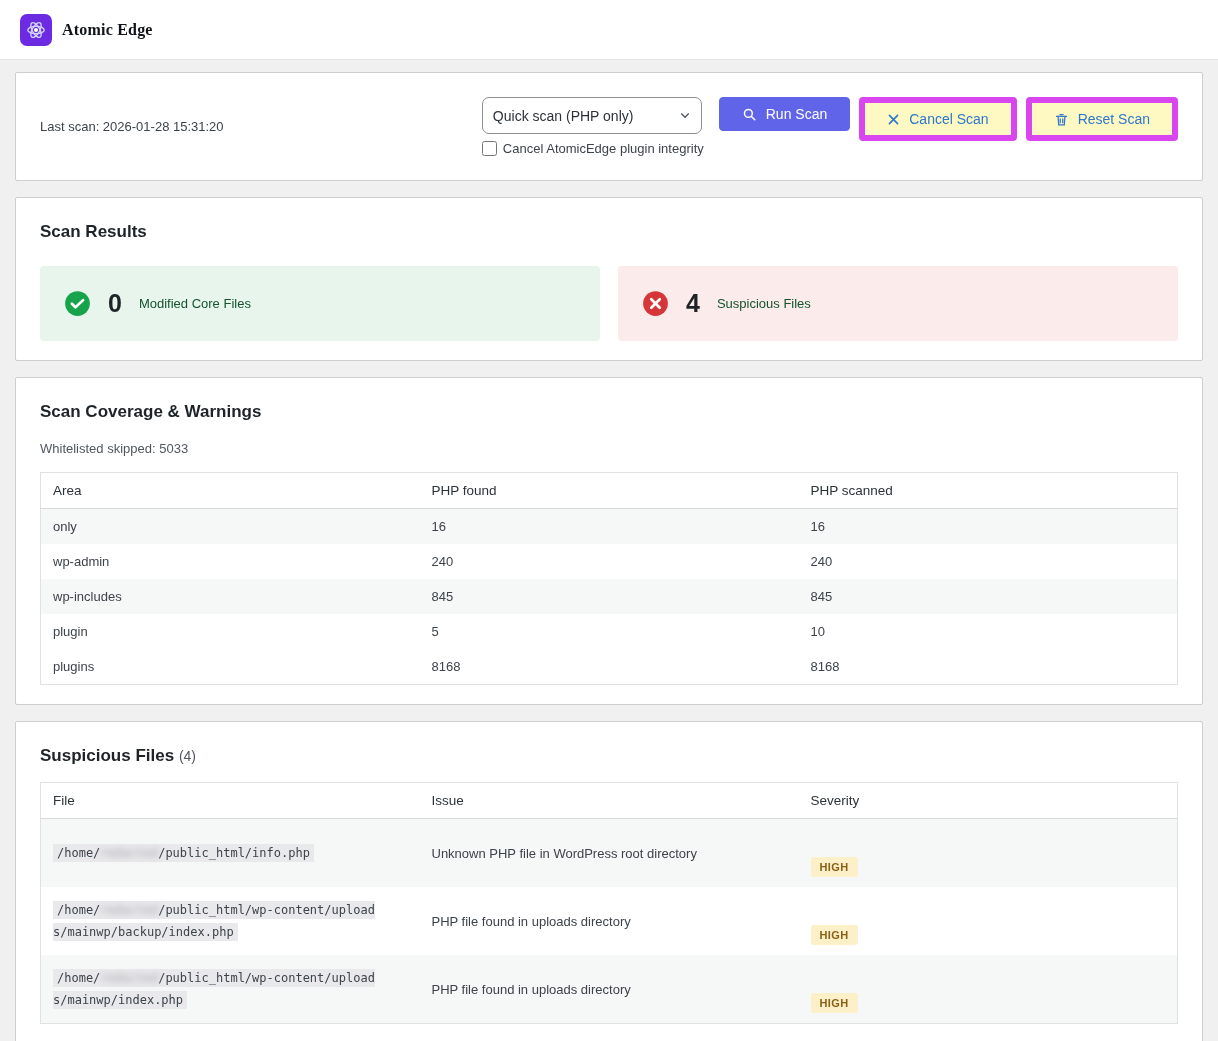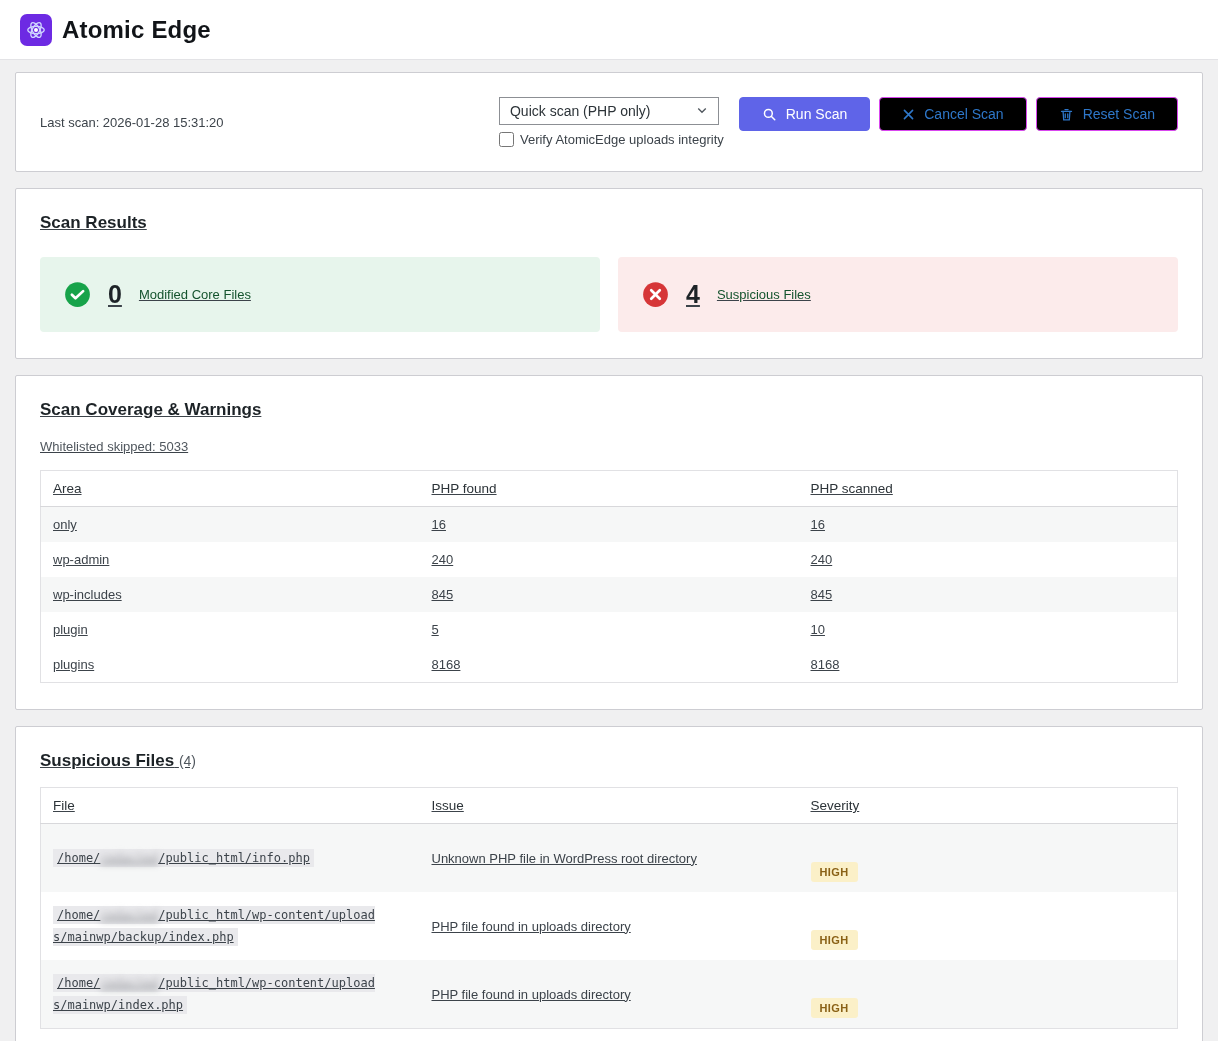--- a/index.html
+++ b/index.html
@@ -22,24 +22,25 @@
     gap: 10px;
   }
   .logo-box {
     width: 32px; height: 32px;
     border-radius: 7px;
     background: #6d2ae3;
     display: flex; align-items: center; justify-content: center;
     flex: 0 0 auto;
   }
   .app-title {
-    font-size: 24px;
+    font-size: 16px;
     font-weight: 700;
     color: #111418;
     letter-spacing: .2px;
+    font-family: Liberation Serif, serif;
   }
 
   main { padding: 12px 15px 0 15px; }
 
   .panel {
     background: #ffffff;
     border: 1px solid #cdcdd2;
     border-radius: 2px;
     margin-bottom: 16px;
   }
@@ -54,23 +55,23 @@
   }
   .last-scan { font-size: 13px; color: #3c434a; }
 
   .controls-right {
     display: flex;
     align-items: flex-start;
     gap: 9px;
   }
   .select-col { display: flex; flex-direction: column; gap: 7px; margin-right: 6px; }
   .fake-select {
-    width: 220px; height: 28px;
+    width: 220px; height: 37px;
     border: 1px solid #8c8f94;
-    border-radius: 0;
+    border-radius: 7px;
     background: #ffffff;
     display: flex; align-items: center; justify-content: space-between;
     padding: 0 10px;
     font-size: 14px;
     color: #2c3338;
     cursor: pointer;
   }
   .chev { font-size: 11px; color: #50575e; }
   .check-row { display: flex; align-items: center; gap: 6px; font-size: 13px; color: #3c434a; cursor: pointer; }
   .check-row input { width: 15px; height: 15px; margin: 0; accent-color: #5f64e8; }
@@ -85,27 +86,27 @@
     gap: 9px;
     cursor: pointer;
     font-family: "Liberation Sans", sans-serif;
   }
   .btn-primary {
     background: #5f64e8;
     border: 1px solid #5f64e8;
     color: #ffffff;
   }
   .btn-outline {
-    background: #000000;
-    border: 1px solid #d946ef;
+    background: #fef9c3;
+    border: 6px solid #d946ef;
     color: #2e77c9;
   }
 
   
-  .panel-inner { padding: 24px 24px 26px 24px; text-decoration: underline; }
+  .panel-inner { padding: 24px 24px 19px 24px; }
   .panel-title {
     font-size: 17px;
     font-weight: 700;
     color: #1d2327;
   }
   .panel-title .count { font-weight: 400; color: #50575e; font-size: 14px; }
   .panel-sub { margin-top: 19px; font-size: 13px; color: #50575e; }
 
   
   .cards-row { display: flex; gap: 18px; margin-top: 24px; }
@@ -197,21 +198,21 @@
         <div class="fake-select">
           <span>Quick scan (PHP only)</span>
           <span class="chev">
             <svg width="12" height="12" viewBox="0 0 16 16">
                 <path d="M3 6l5 5 5-5" fill="none" stroke="#50575e" stroke-width="1.8"></path>
               </svg>
           </span>
         </div>
         <label class="check-row">
           <input type="checkbox" style="">
-          <span>Verify AtomicEdge uploads integrity</span>
+          <span>Cancel AtomicEdge plugin integrity</span>
         </label>
       </div>
 
       <button class="btn btn-primary">
         <span class="icon">
           <svg width="15" height="15" viewBox="0 0 20 20">
               <circle cx="8.5" cy="8.5" r="5.2" fill="none" stroke="#ffffff" stroke-width="2"></circle>
               <line x1="12.6" y1="12.6" x2="17" y2="17" stroke="#ffffff" stroke-width="2" stroke-linecap="round"></line>
             </svg>
         </span>

